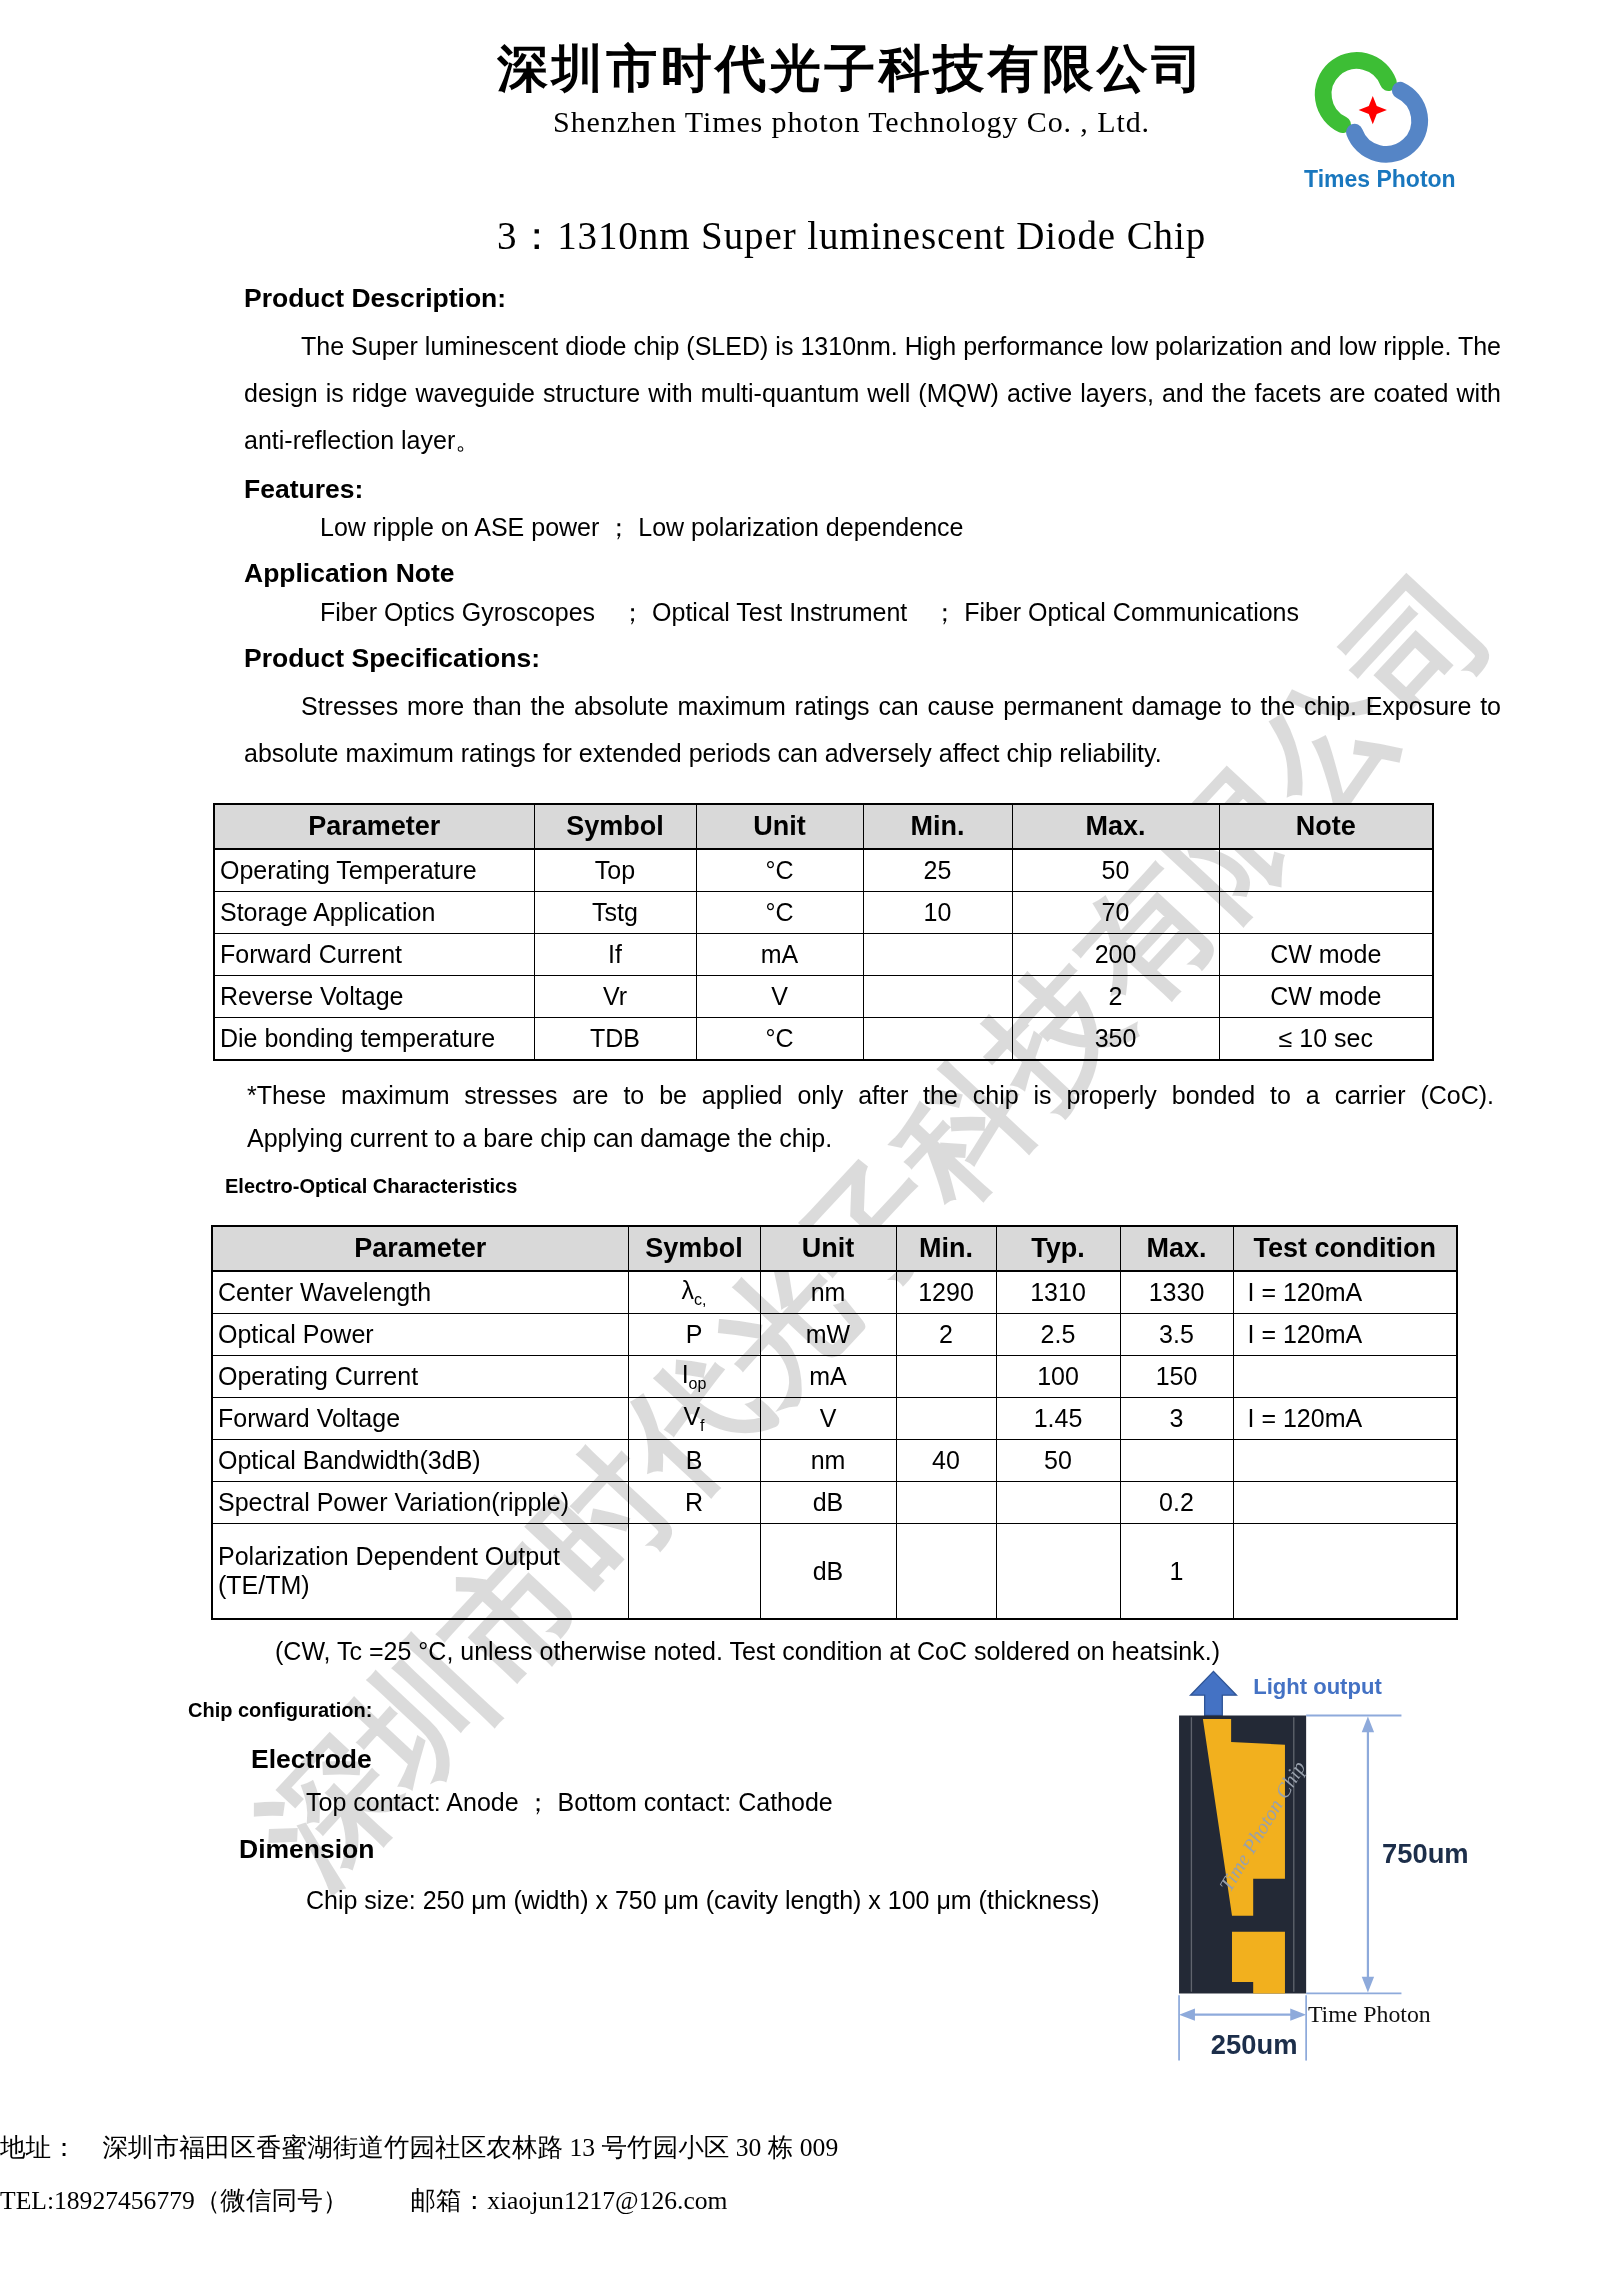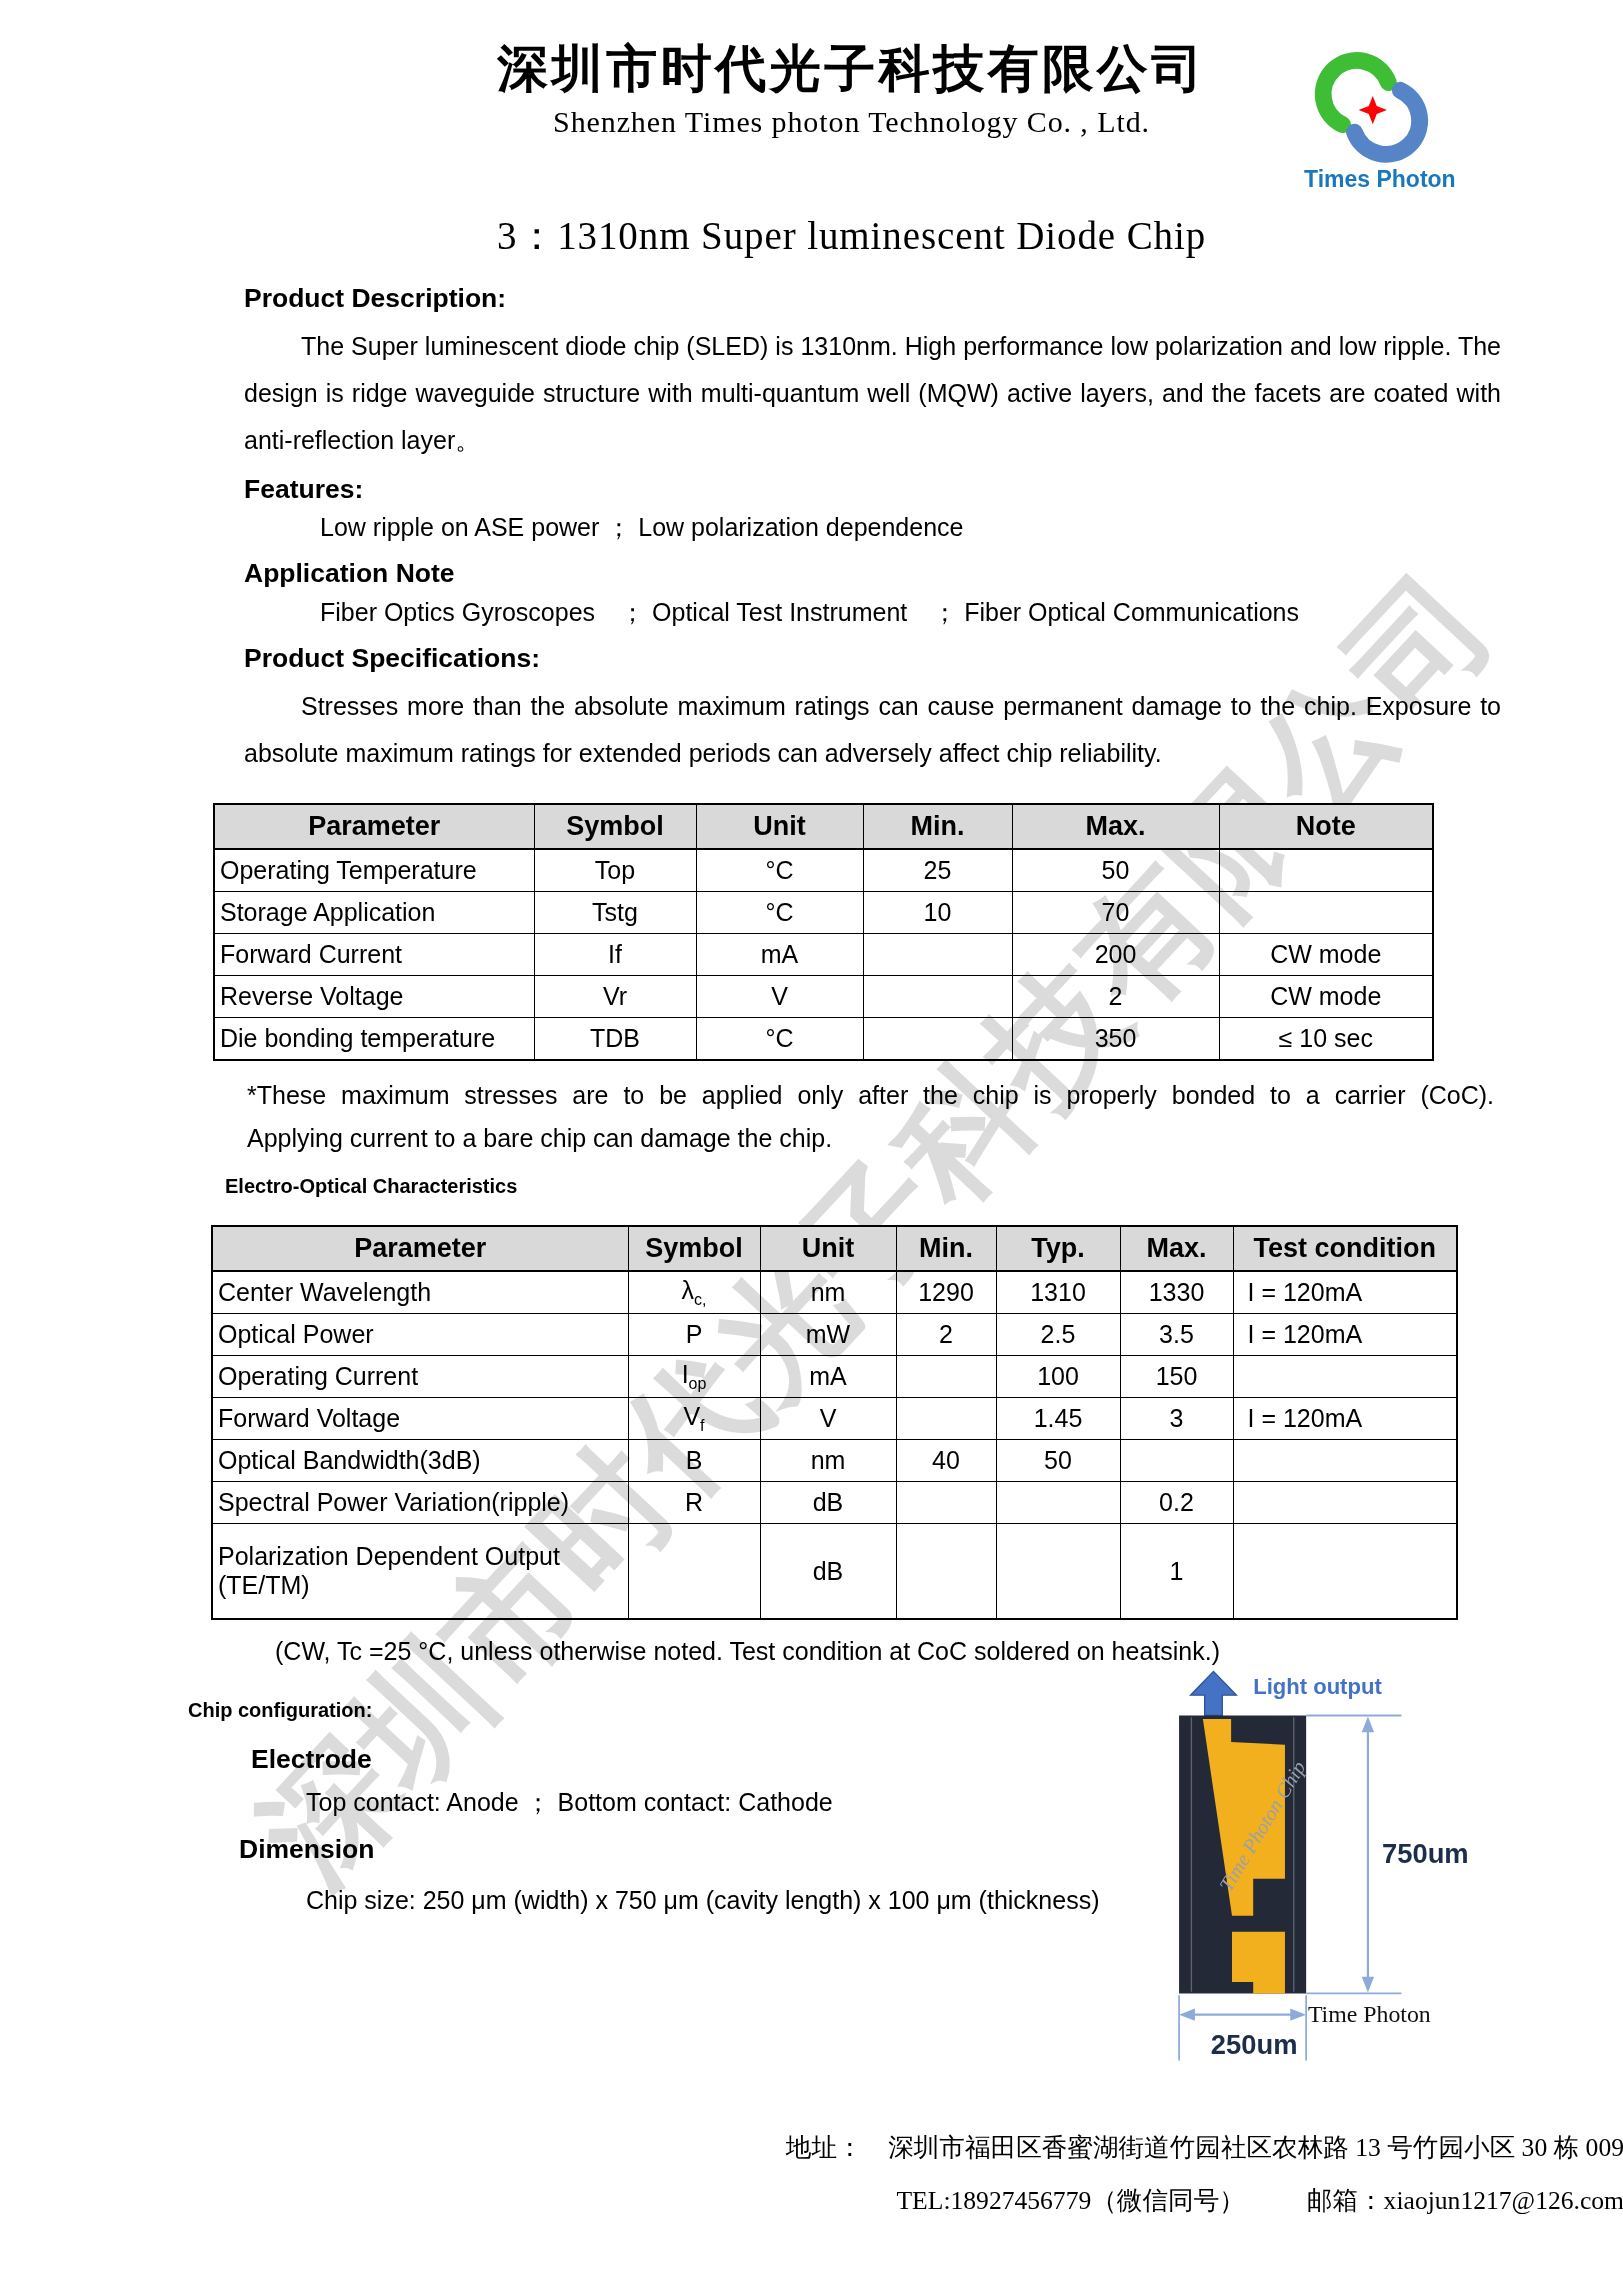--- a/index.html
+++ b/index.html
@@ -79,21 +79,21 @@
   .h-electrode{margin:16px 0 0 251px;font-size:26.5px;font-weight:bold;line-height:32px;}
   .chip-line{margin:12.4px 0 0 306px;font-size:25px;line-height:30px;}
   .h-dimension{margin:16px 0 0 239px;font-size:26.5px;font-weight:bold;line-height:32px;}
   .dim-line{margin:12.4px 0 0 306px;font-size:25px;line-height:44px;}
   .dim-line2{margin:0 0 0 306px;font-size:25px;line-height:44px;}
   
   .diagram{position:absolute;left:1172px;top:1665px;width:353px;height:424px;z-index:2;}
   
   .footer{
     position:absolute;left:0;top:2130px;width:100%;
-    text-align:right;
+    text-align:left;
     font-family:"Liberation Serif","DejaVu Serif",serif;
     font-size:25.6px;line-height:35px;z-index:1;
   }
   .footer .line2{margin-top:17.7px;}
   .footer .gap{display:inline-block;width:62px;}
 </style>
 </head>
 <body>
 
 <div class="page">

